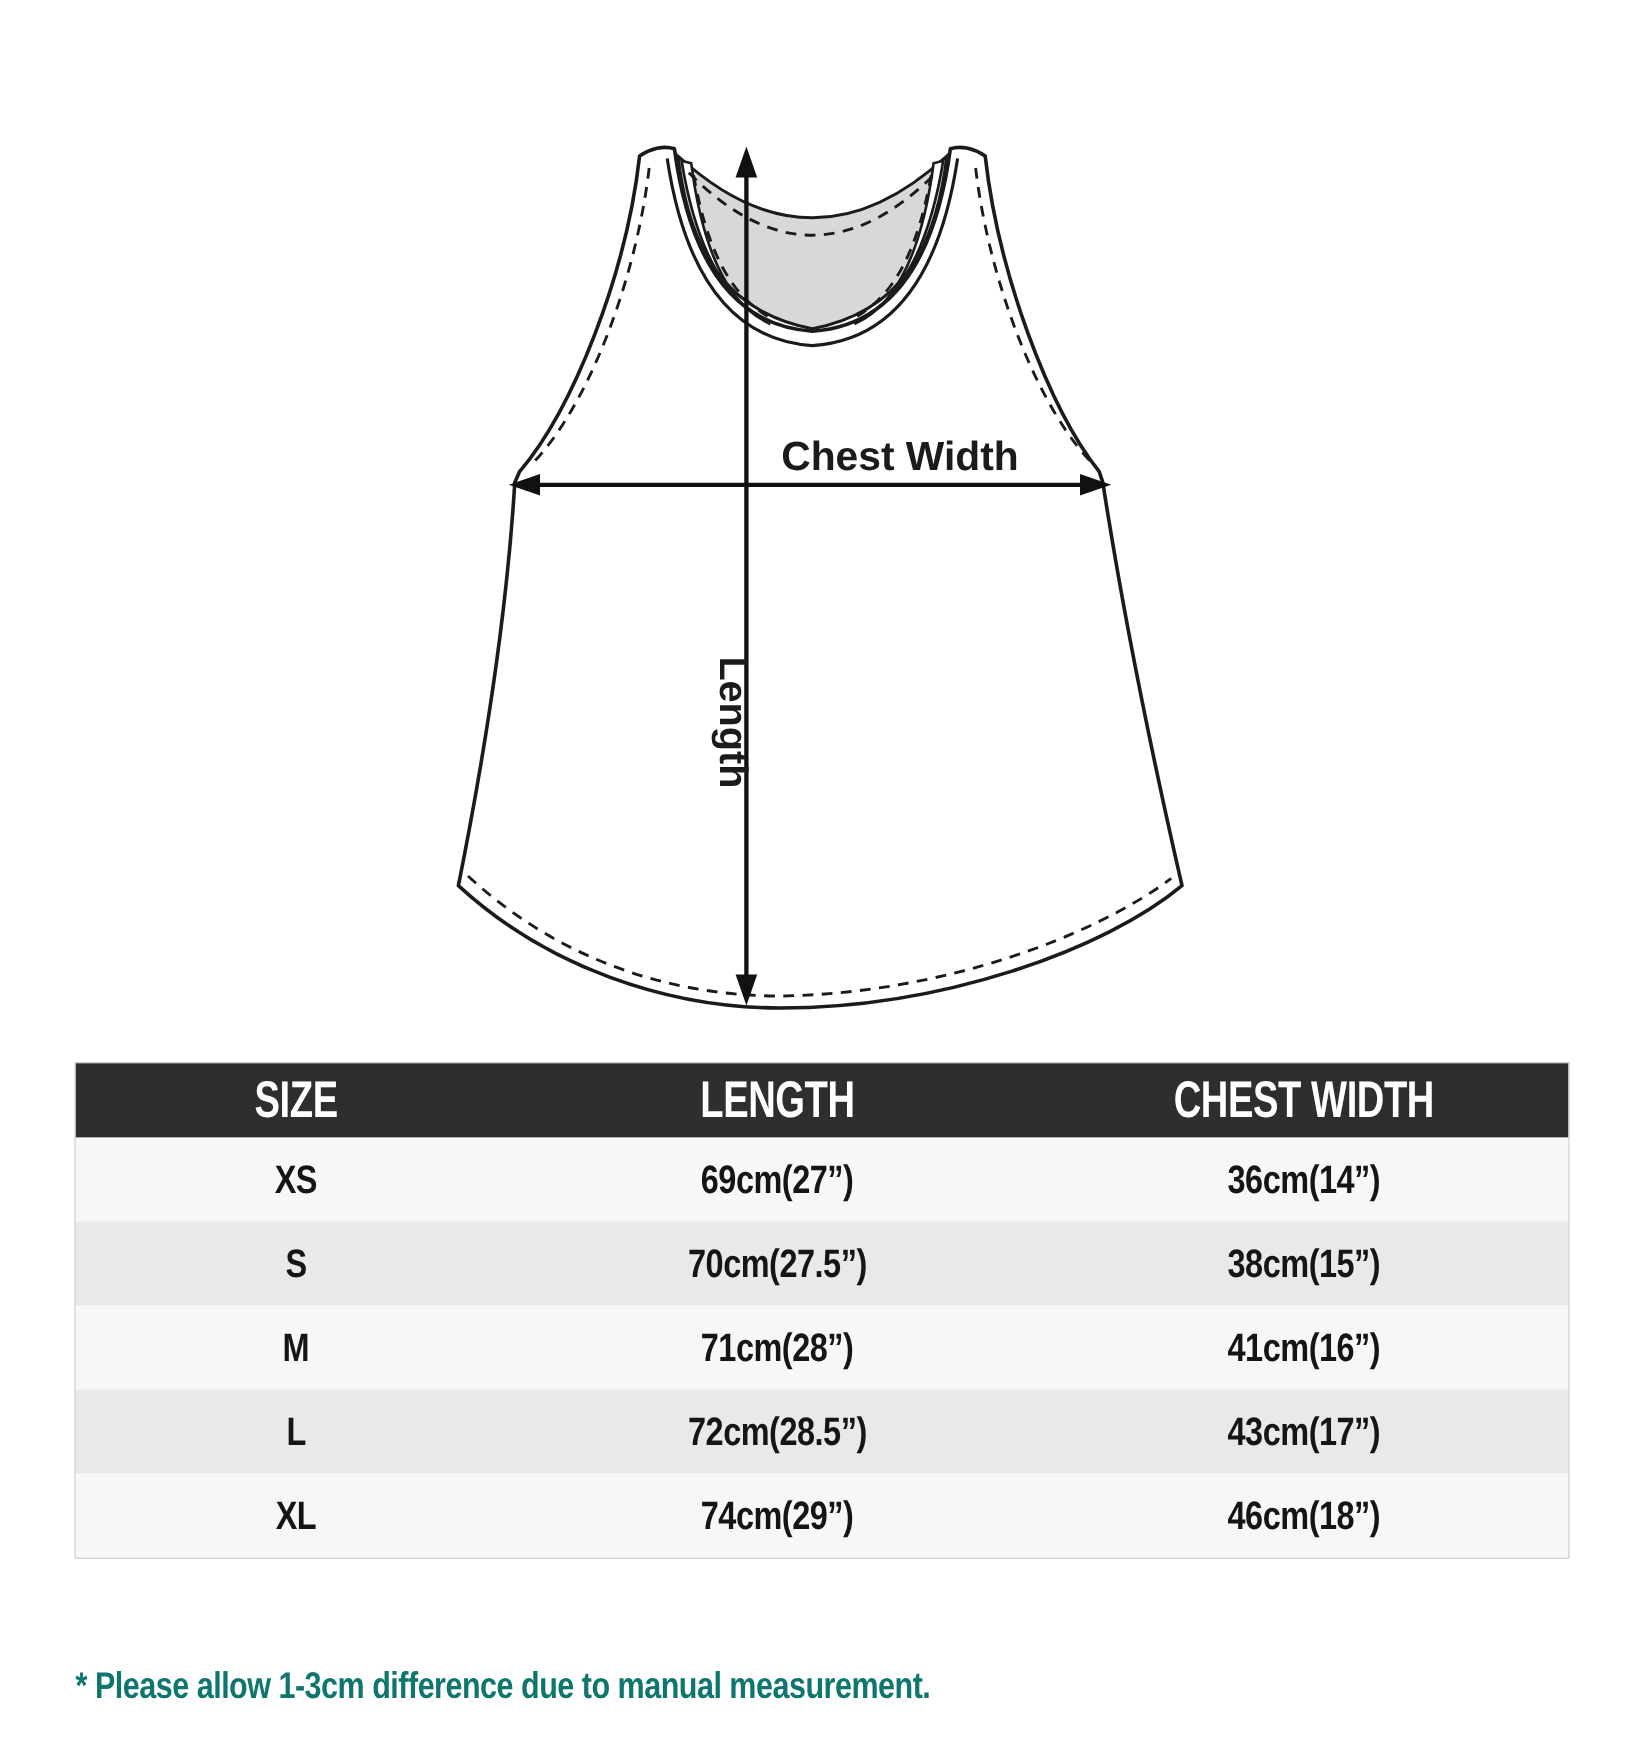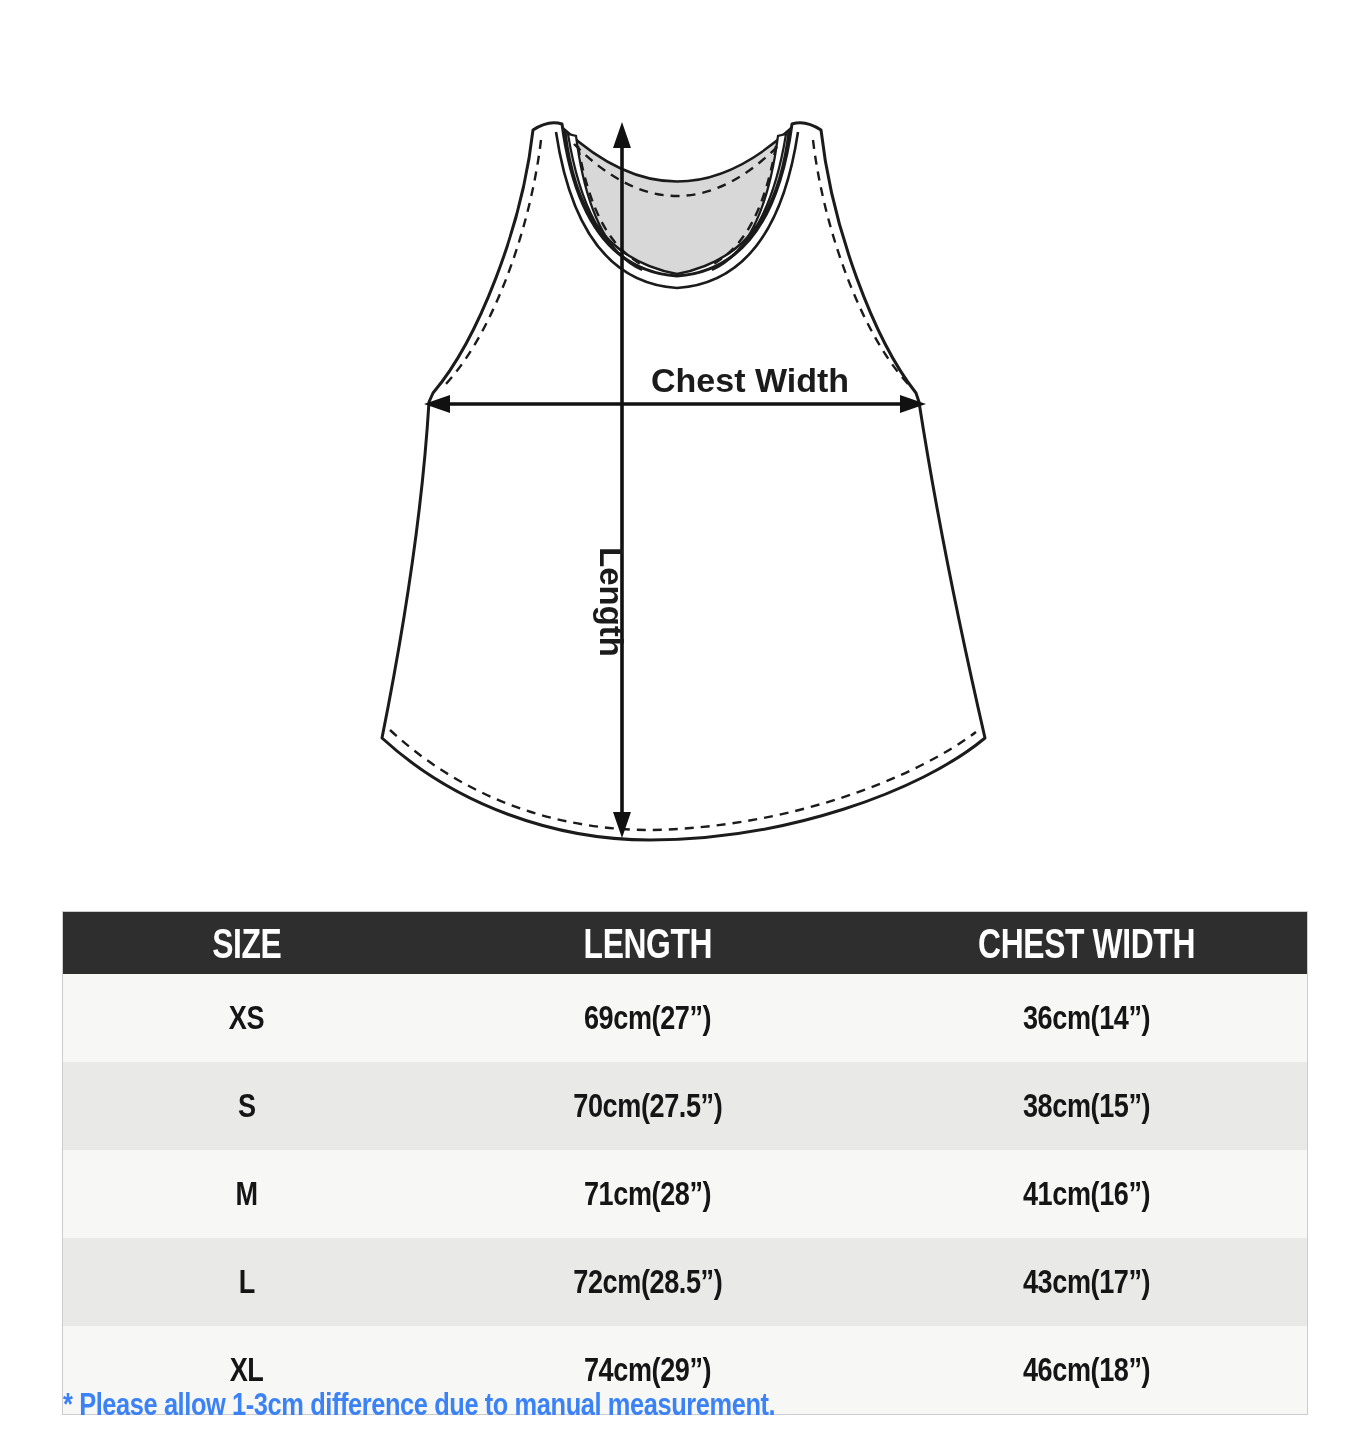--- a/index.html
+++ b/index.html
@@ -25,42 +25,42 @@
   .dim-label {
     font-family: "Liberation Sans", sans-serif;
     font-weight: bold;
     fill: #1b1b1b;
   }
 
   
   .size-table {
     position: absolute;
     left: 63px;
-    top: 912px;
+    top: 886px;
     width: 1244px;
     border-collapse: collapse;
     table-layout: fixed;
     outline: 1px solid #cccccc;
     text-decoration: underline;
   }
   .size-table col.c1 { width: 29.5%; }
   .size-table col.c2 { width: 35%; }
   .size-table col.c3 { width: 35.5%; }
   .size-table th {
     height: 62px;
     background: var(--header-bg, #2e2e2e);
     color: var(--header-text, #ffffff);
     font-size: 43px;
     font-weight: bold;
     text-align: center;
     vertical-align: middle;
     padding: 0;
   }
   .size-table td {
-    height: 88px;
+    height: 70px;
     font-size: 33px;
     font-weight: bold;
     color: #151515;
     text-align: center;
     vertical-align: middle;
     padding: 0;
   }
   .size-table tbody tr:nth-child(odd) td  { background: var(--row-light, #f7f7f6); }
   .size-table tbody tr:nth-child(even) td { background: var(--row-shaded, #e9e9e8); }
 
@@ -73,21 +73,21 @@
   }
   td .cond { transform: scaleX(0.82); }
 
   
   .footnote {
     position: absolute;
     left: 63px;
     top: 1387px;
     font-size: 31px;
     font-weight: bold;
-    color: #3b82f6;
+    color: #0f766e;
     white-space: nowrap;
   }
   .footnote .cond {
     transform: scaleX(0.82);
     transform-origin: left center;
   }
 </style>
 </head>
 <body>
 

